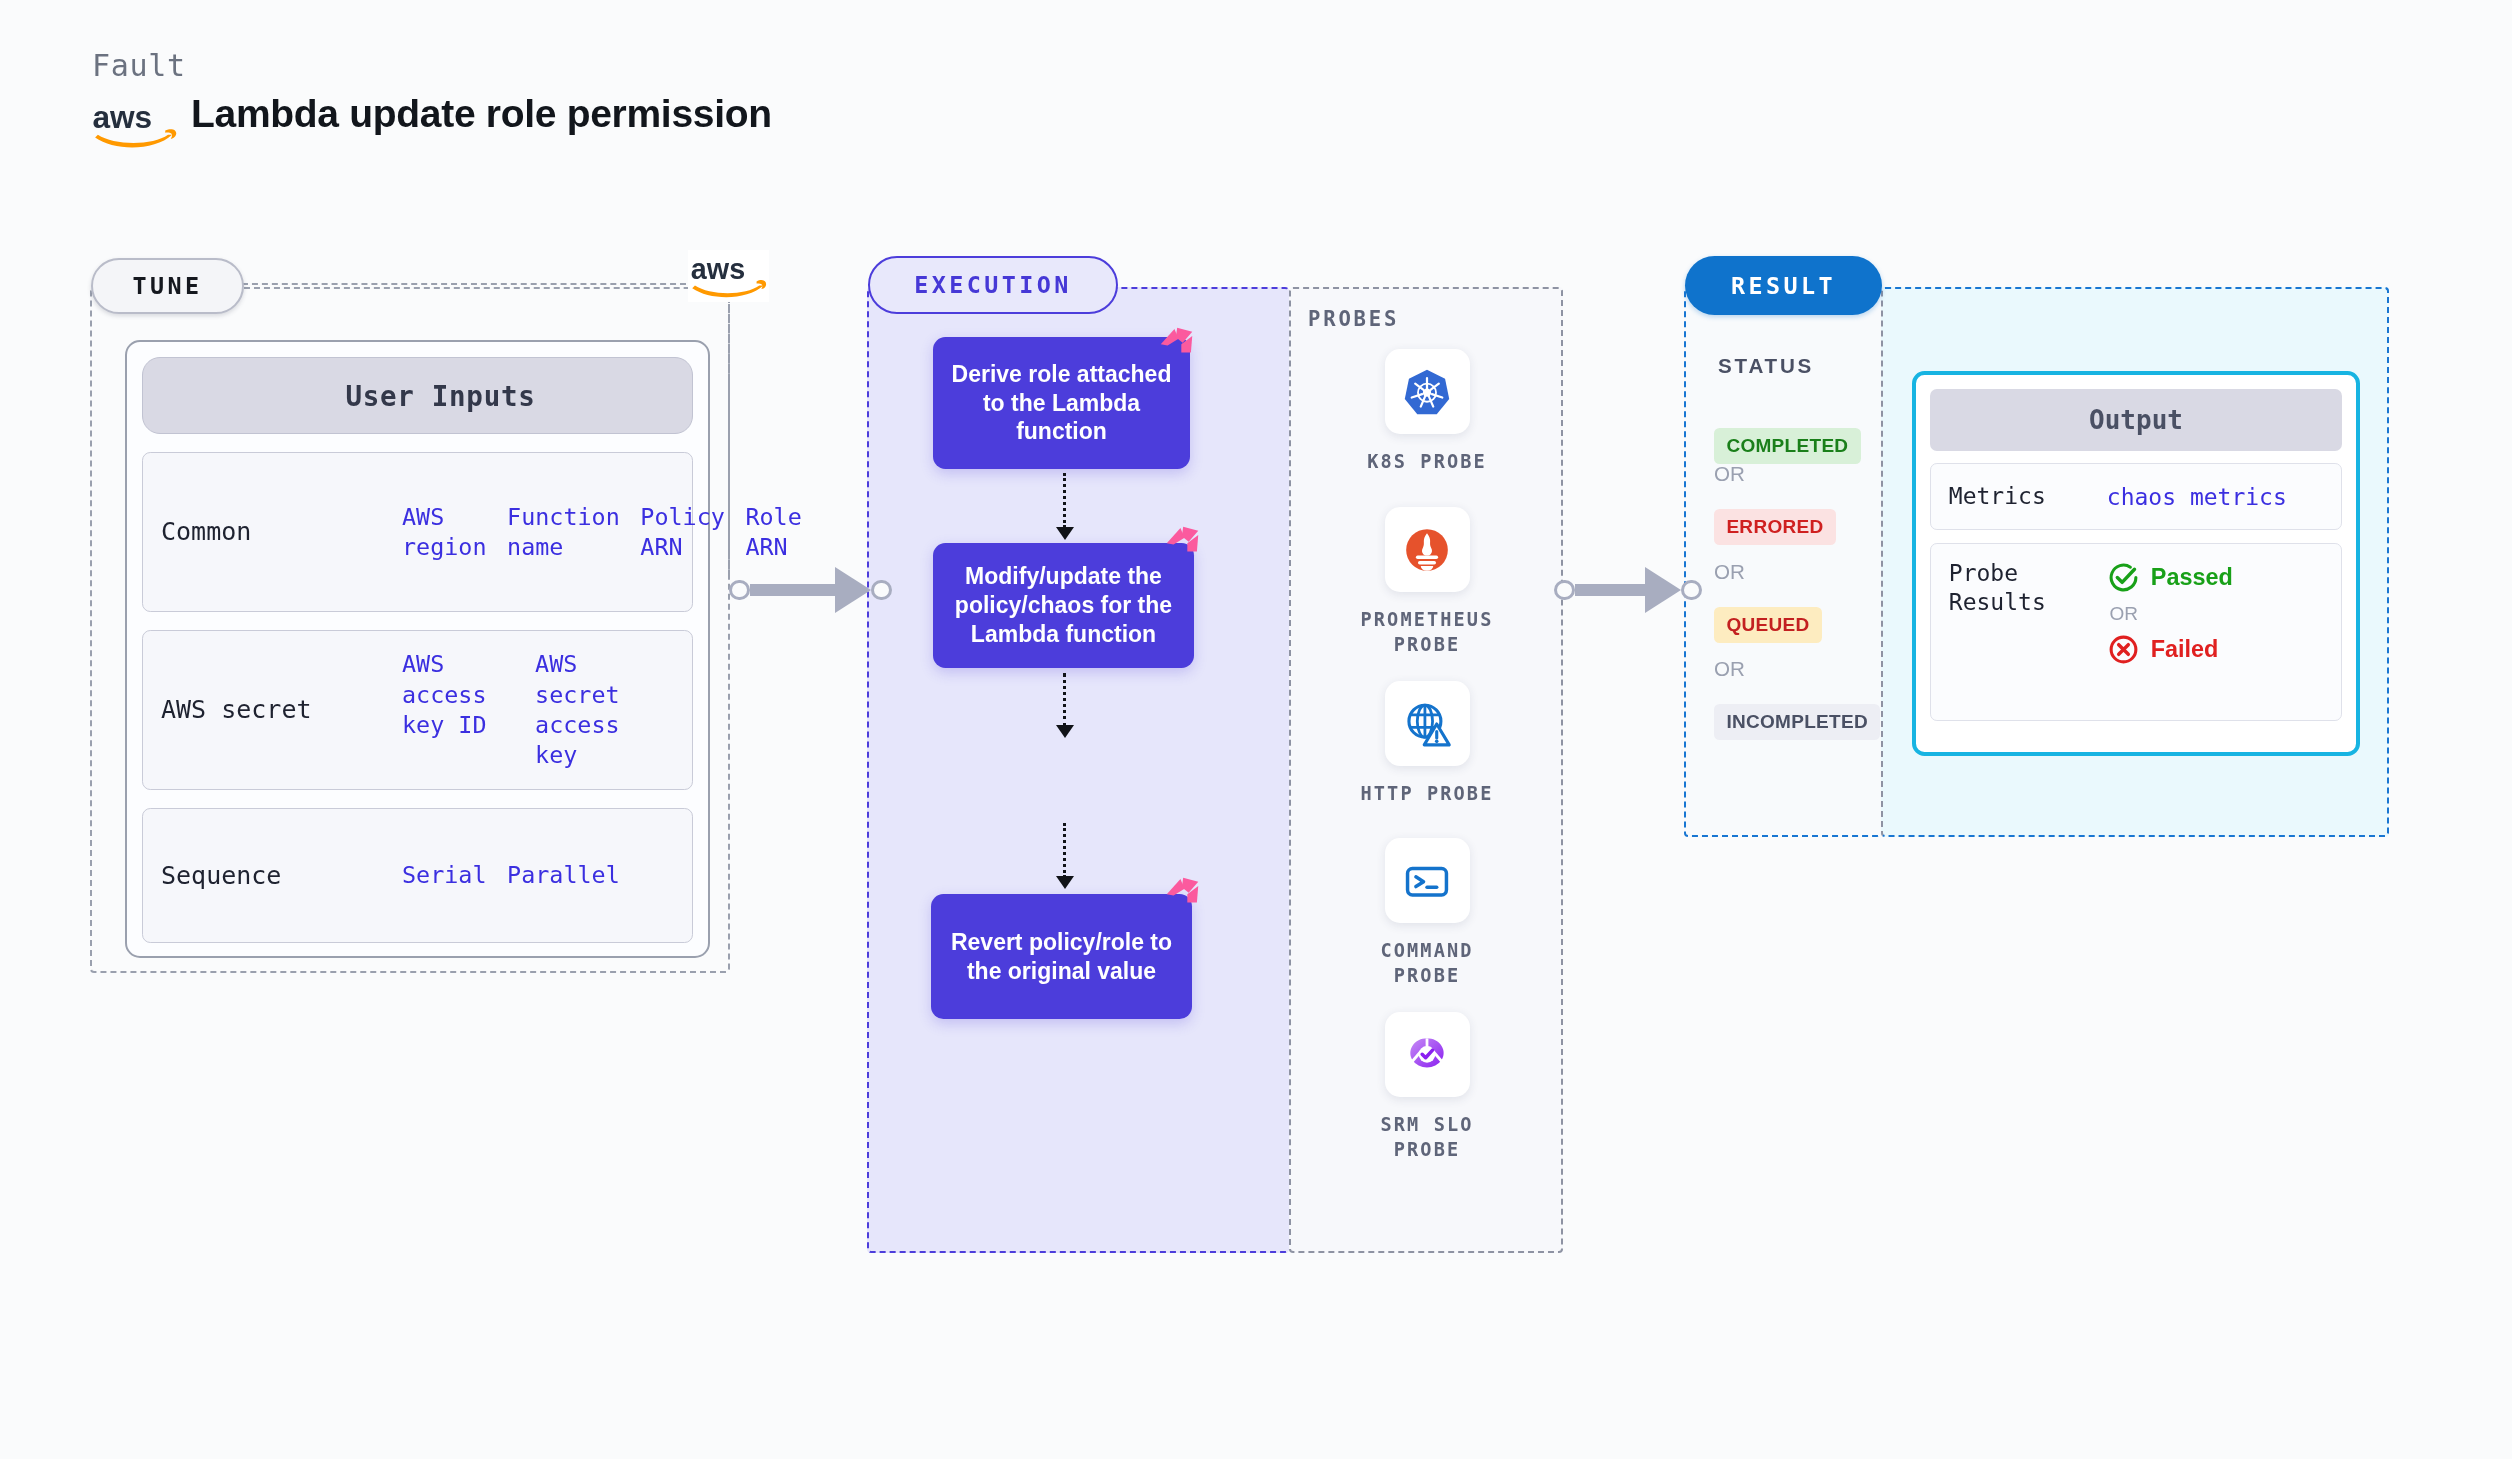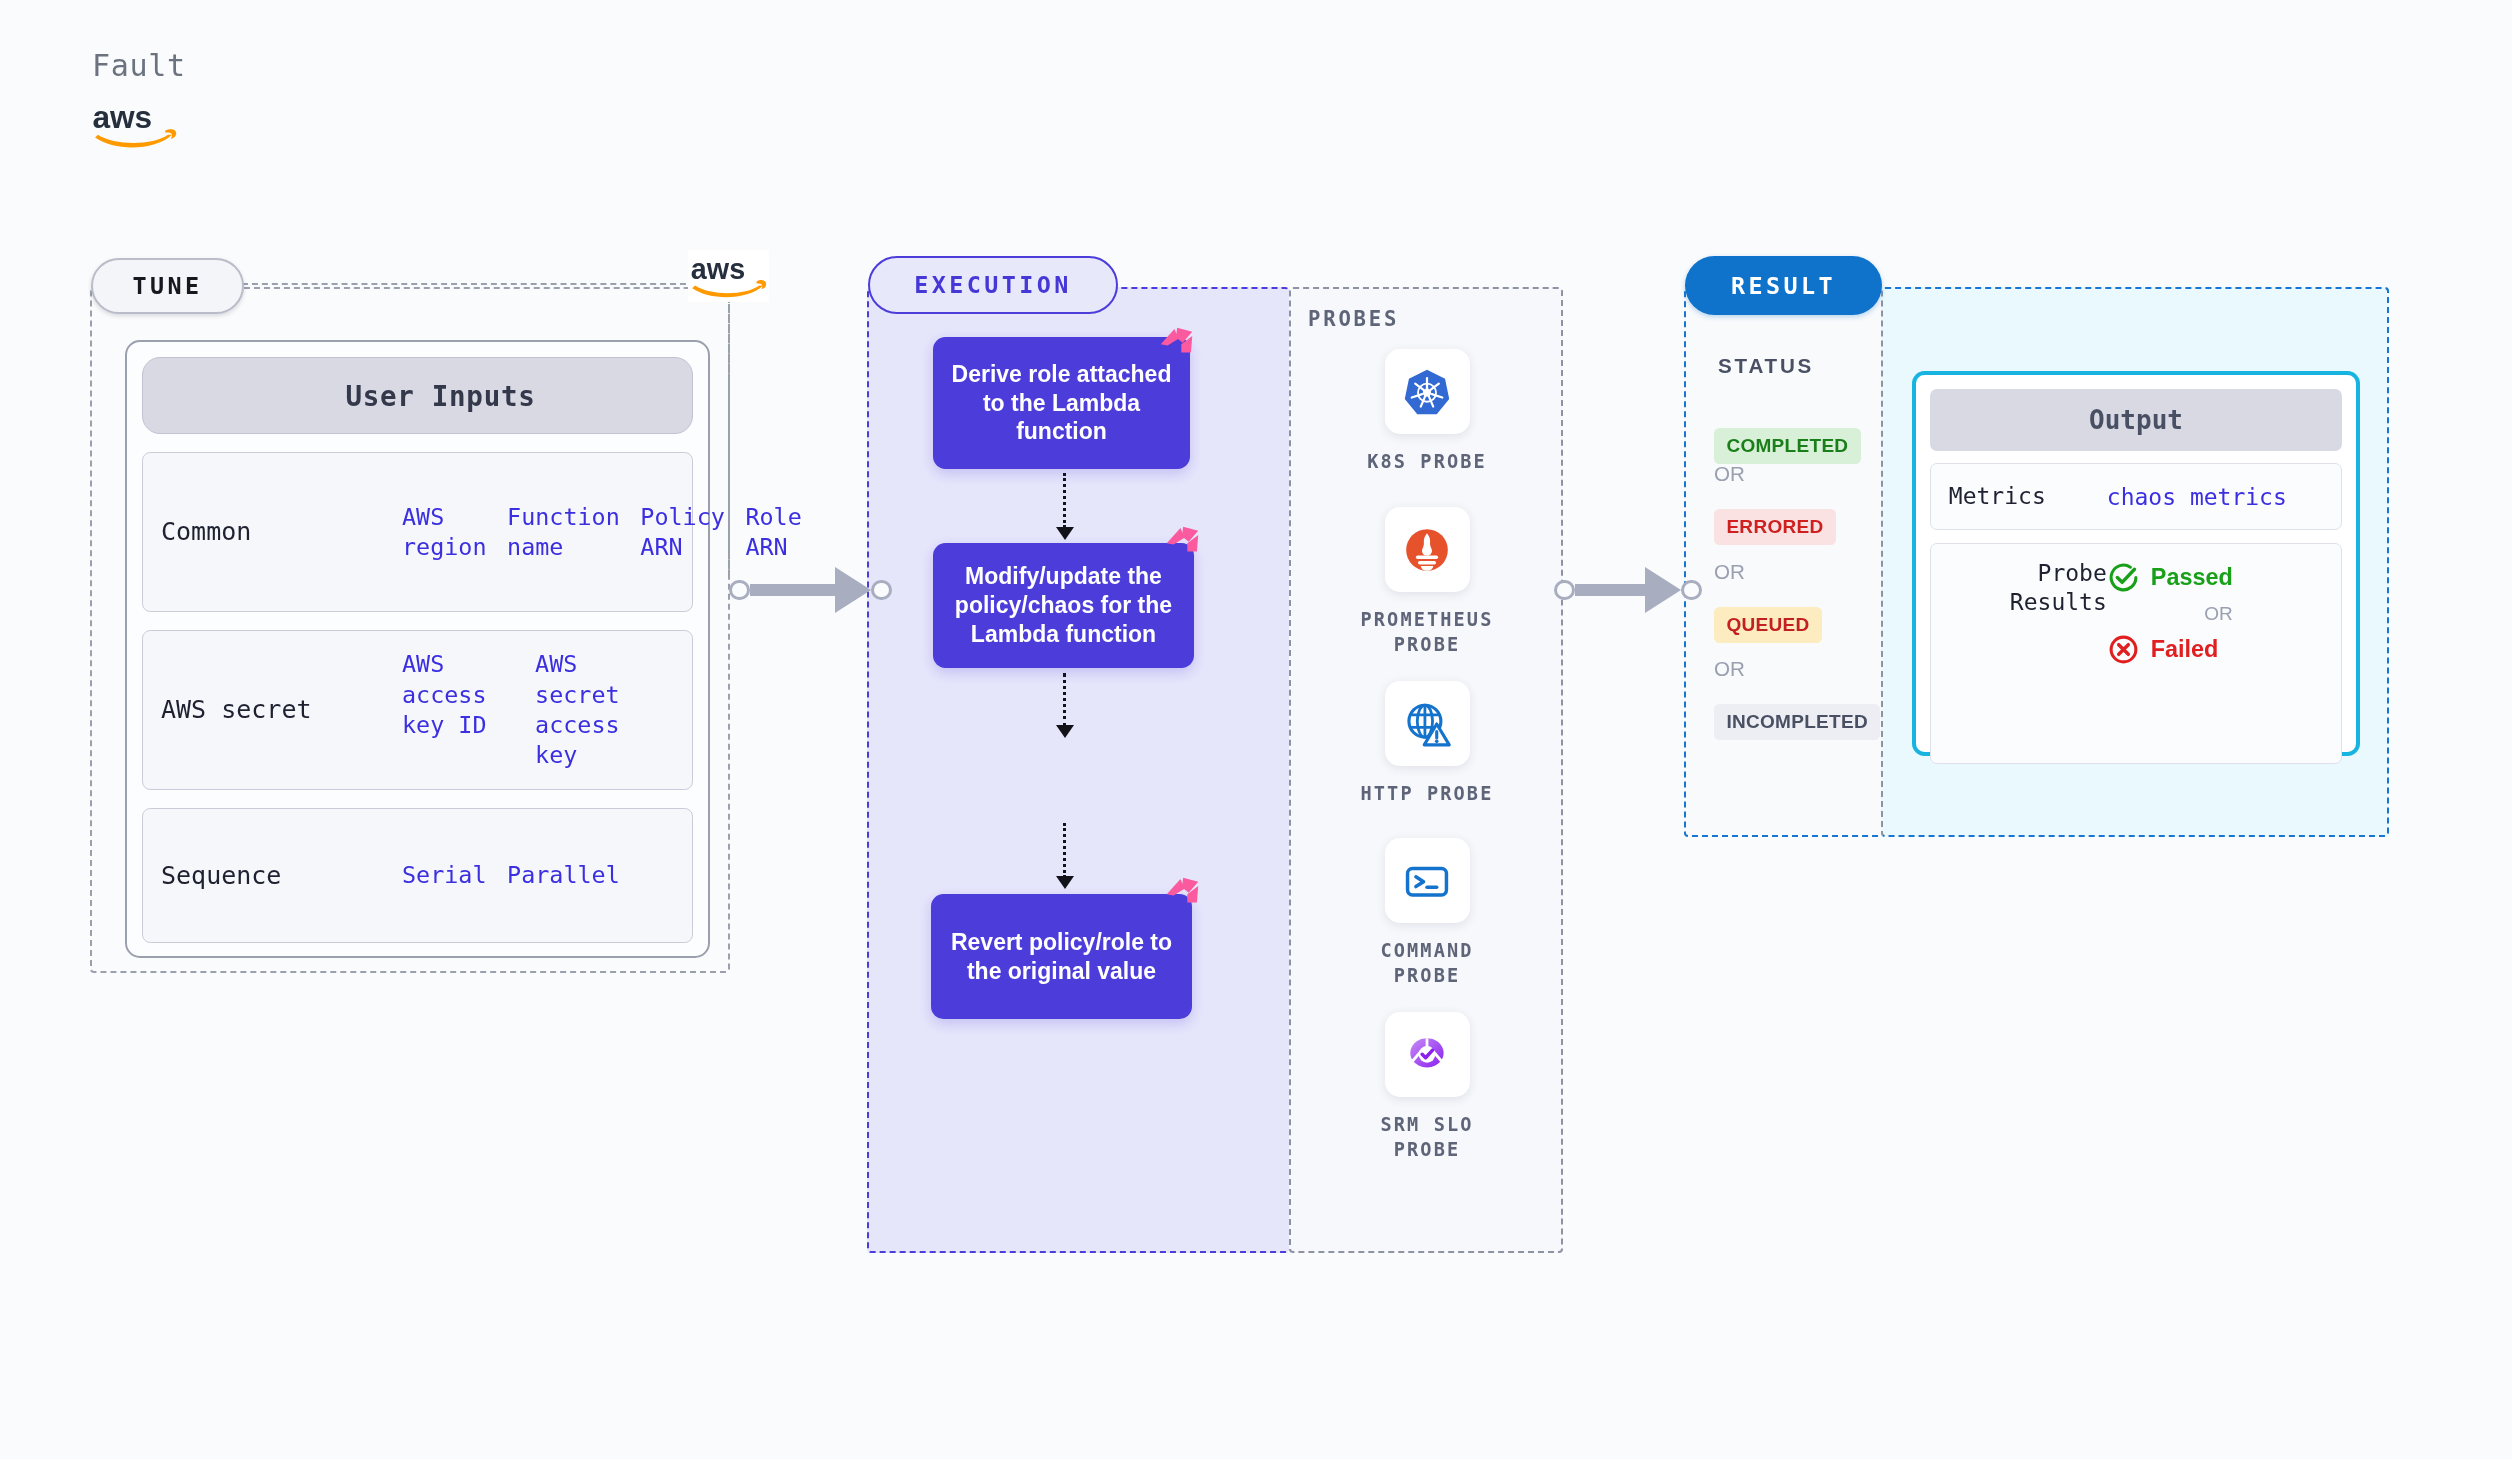--- a/index.html
+++ b/index.html
@@ -244,41 +244,42 @@
     background: #fbfcfe; display: flex; align-items: center; padding: 15px 18px;
   }
   .out-row-label {
     flex: 0 0 158px; font-family: "DejaVu Sans Mono", monospace;
     font-size: 23px; color: #1e2230; line-height: 1.3;
   }
   .out-metrics-val {
     font-family: "DejaVu Sans Mono", monospace; font-size: 23px; color: #3b2fe0;
   }
   .out-row-metrics { height: 67px; }
-  .out-row-probe { height: 221px; align-items: flex-start; text-align: right; }
+  .out-row-probe { height: 178px; align-items: flex-start; }
   .probe-res-col { display: flex; flex-direction: column; gap: 8.3px; padding-top: 2.8px; }
   .res-line { display: flex; align-items: center; gap: 11px; }
   .res-text { font-size: 23.4px; font-weight: 700; }
   .res-pass { color: #18a018; }
   .res-fail { color: #e02020; }
   .res-or { font-size: 19px; color: #9aa0b0; padding-left: 2.8px; }
 </style>
 </head>
 <body>
 
 <div class="page">
 
   <div class="hdr-fault">Fault</div>
   <div class="hdr-aws-logo">
     <svg viewBox="0 0 128 78" width="88" height="54">
       <text x="2" y="46" font-family="Liberation Sans, sans-serif" font-size="46" font-weight="700" fill="#252f3e">aws</text>
       <path d="M6 60 C34 80, 92 80, 118 56 L112 56 C90 72, 34 72, 10 56 Z" fill="#f90"></path>
       <path d="M108 50 C116 46, 124 48, 124 54 C124 58, 120 62, 116 62 C120 56, 118 52, 108 53 Z" fill="#f90"></path>
     </svg>
   </div>
+  <div class="hdr-title">Lambda update role permission</div>
 
   <div class="tune-connector"></div>
   <div class="aws-mid-dashline"></div>
   <div class="aws-mid-logo">
     <svg viewBox="0 0 118 76" width="81" height="52">
       <text x="4" y="42" font-family="Liberation Sans, sans-serif" font-size="42" font-weight="700" fill="#252f3e">aws</text>
       <path d="M6 56 C32 74, 86 74, 110 52 L104 52 C84 67, 32 67, 10 52 Z" fill="#f90"></path>
       <path d="M100 46 C107 42, 114 44, 114 50 C114 54, 110 57, 107 57 C110 52, 109 48, 100 49 Z" fill="#f90"></path>
     </svg>
   </div>

